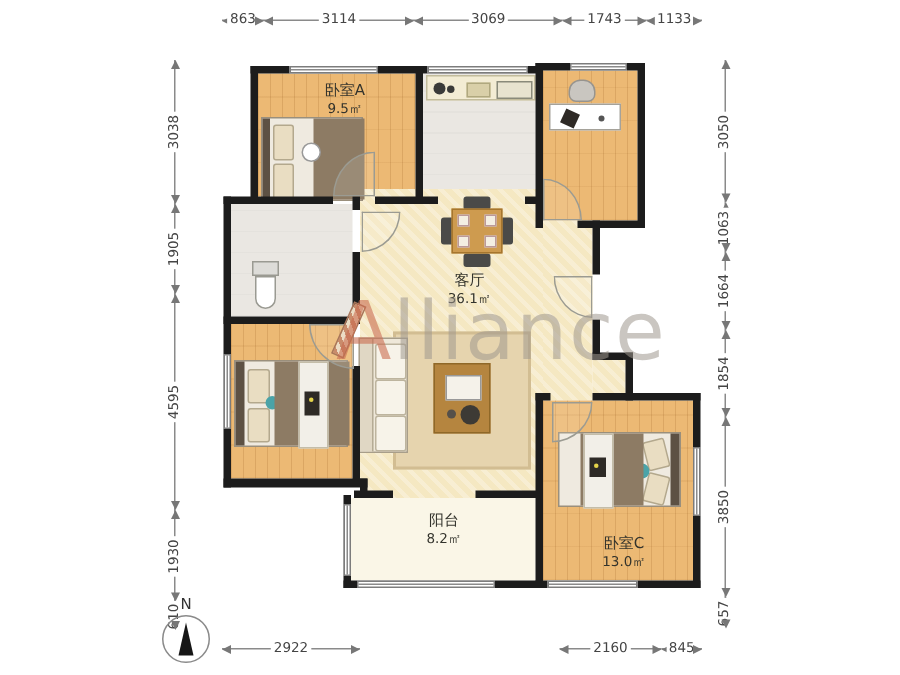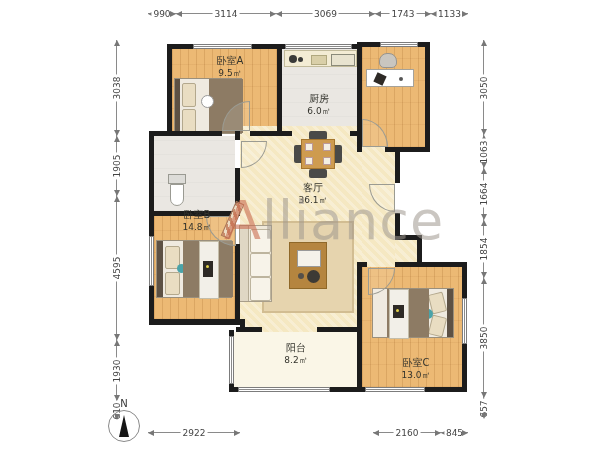--- a/index.html
+++ b/index.html
@@ -60,21 +60,21 @@
   .compass-circle{position:relative;width:32px;height:32px;margin:0 auto;border:1px solid #8a8a8a;border-radius:50%;box-sizing:border-box;}
   .needle{position:absolute;left:50%;top:4px;margin-left:-5px;width:0;height:0;
     border-left:5px solid transparent;border-right:5px solid transparent;border-bottom:22px solid #161616;}
 </style>
 </head>
 <body>
 
 <div class="canvas">
 
   <div class="dh" style="left:148px;top:7px;width:28px">
-      <span class="lbl">990</span>
+      <span class="lbl">863</span>
     </div>
   <div class="dh" style="left:176px;top:7px;width:100px">
       <span class="lbl">3114</span>
     </div>
   <div class="dh" style="left:276px;top:7px;width:99px">
       <span class="lbl">3069</span>
     </div>
   <div class="dh" style="left:375px;top:7px;width:56px">
       <span class="lbl">1743</span>
     </div>
@@ -254,28 +254,20 @@
   <div class="arc" style="left:206px;top:216px;width:30px;height:30px;border-radius:0 0 0 100%"></div>
   <div class="leaf" style="left:228px;top:201px;width:9px;height:38px;transform:rotate(24deg)"></div>
   <div class="arc" style="left:362px;top:119px;width:26px;height:28px;border-radius:0 100% 0 0"></div>
   <div class="arc" style="left:369px;top:184px;width:26px;height:28px;border-radius:0 0 0 100%"></div>
   <div class="arc" style="left:368px;top:268px;width:27px;height:27px;border-radius:0 0 100% 0"></div>
 
   <div class="rlbl" style="left:188px;top:55px">
     <div class="rname">卧室A</div>
     <div class="rarea">9.5㎡</div>
   </div>
-  <div class="rlbl" style="left:277px;top:93px">
-    <div class="rname">厨房</div>
-    <div class="rarea">6.0㎡</div>
-  </div>
-  <div class="rlbl" style="left:155px;top:209px">
-    <div class="rname">卧室B</div>
-    <div class="rarea">14.8㎡</div>
-  </div>
   <div class="rlbl" style="left:271px;top:182px">
     <div class="rname">客厅</div>
     <div class="rarea">36.1㎡</div>
   </div>
   <div class="rlbl" style="left:254px;top:342px">
     <div class="rname">阳台</div>
     <div class="rarea">8.2㎡</div>
   </div>
   <div class="rlbl" style="left:374px;top:357px">
     <div class="rname">卧室C</div>

